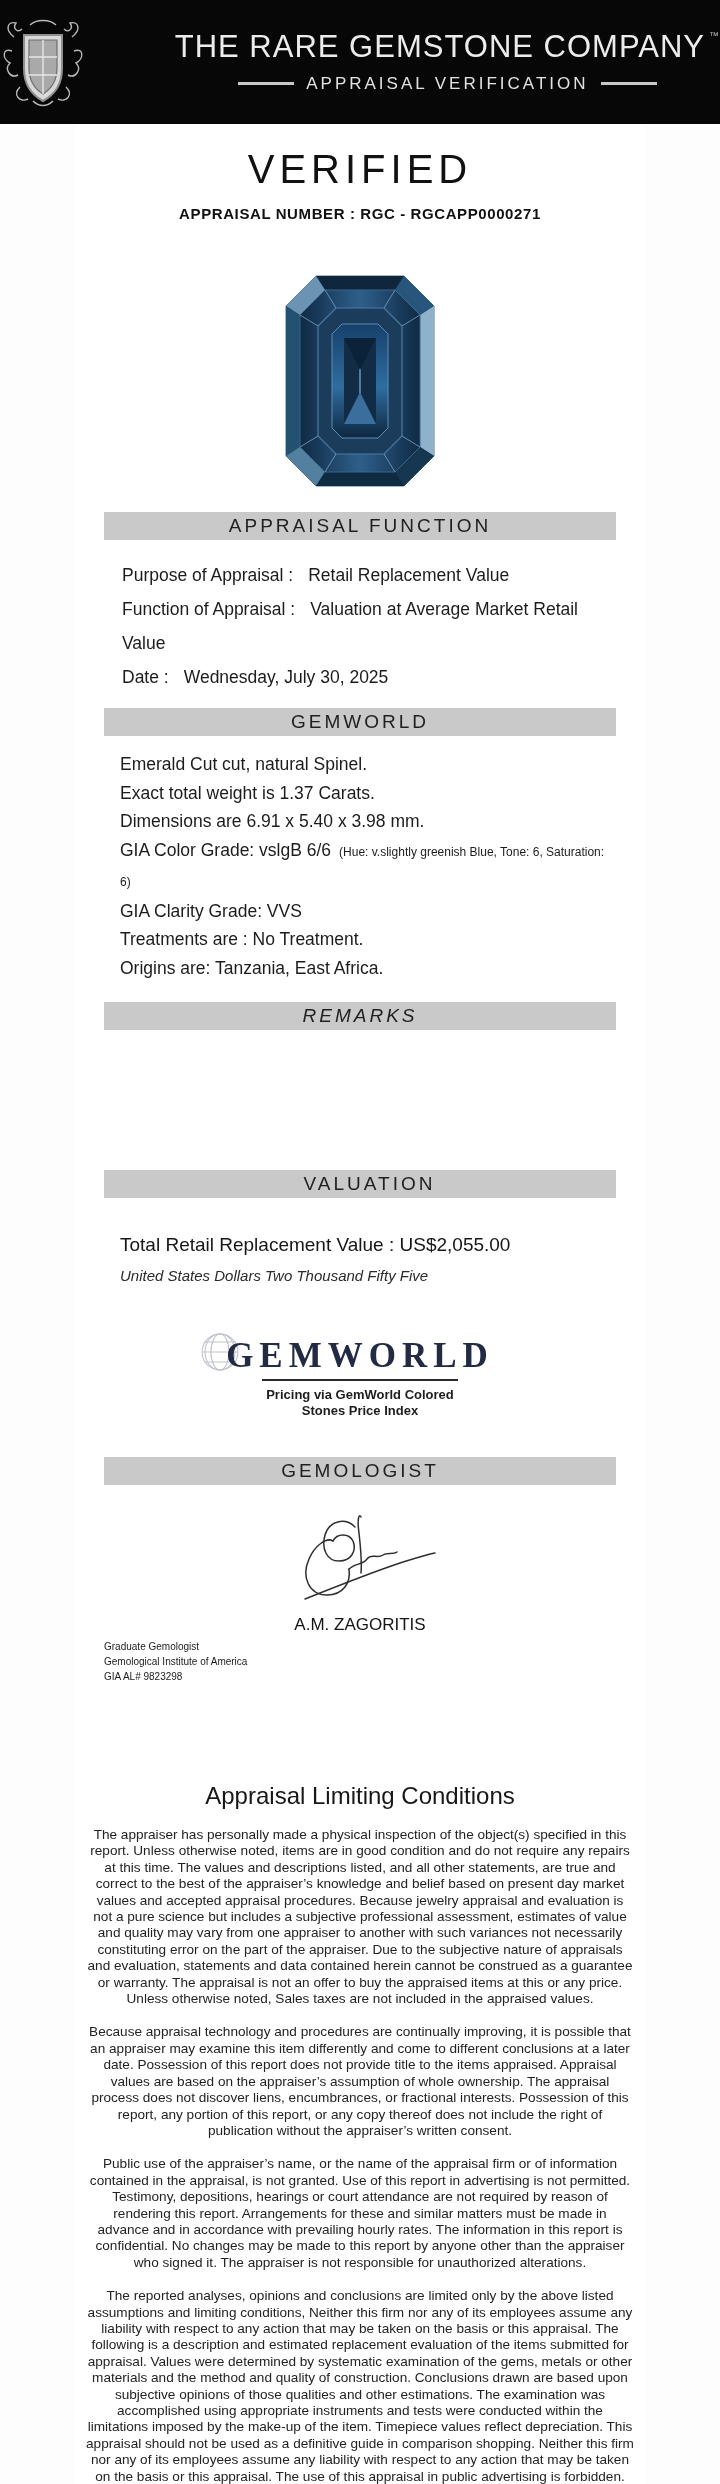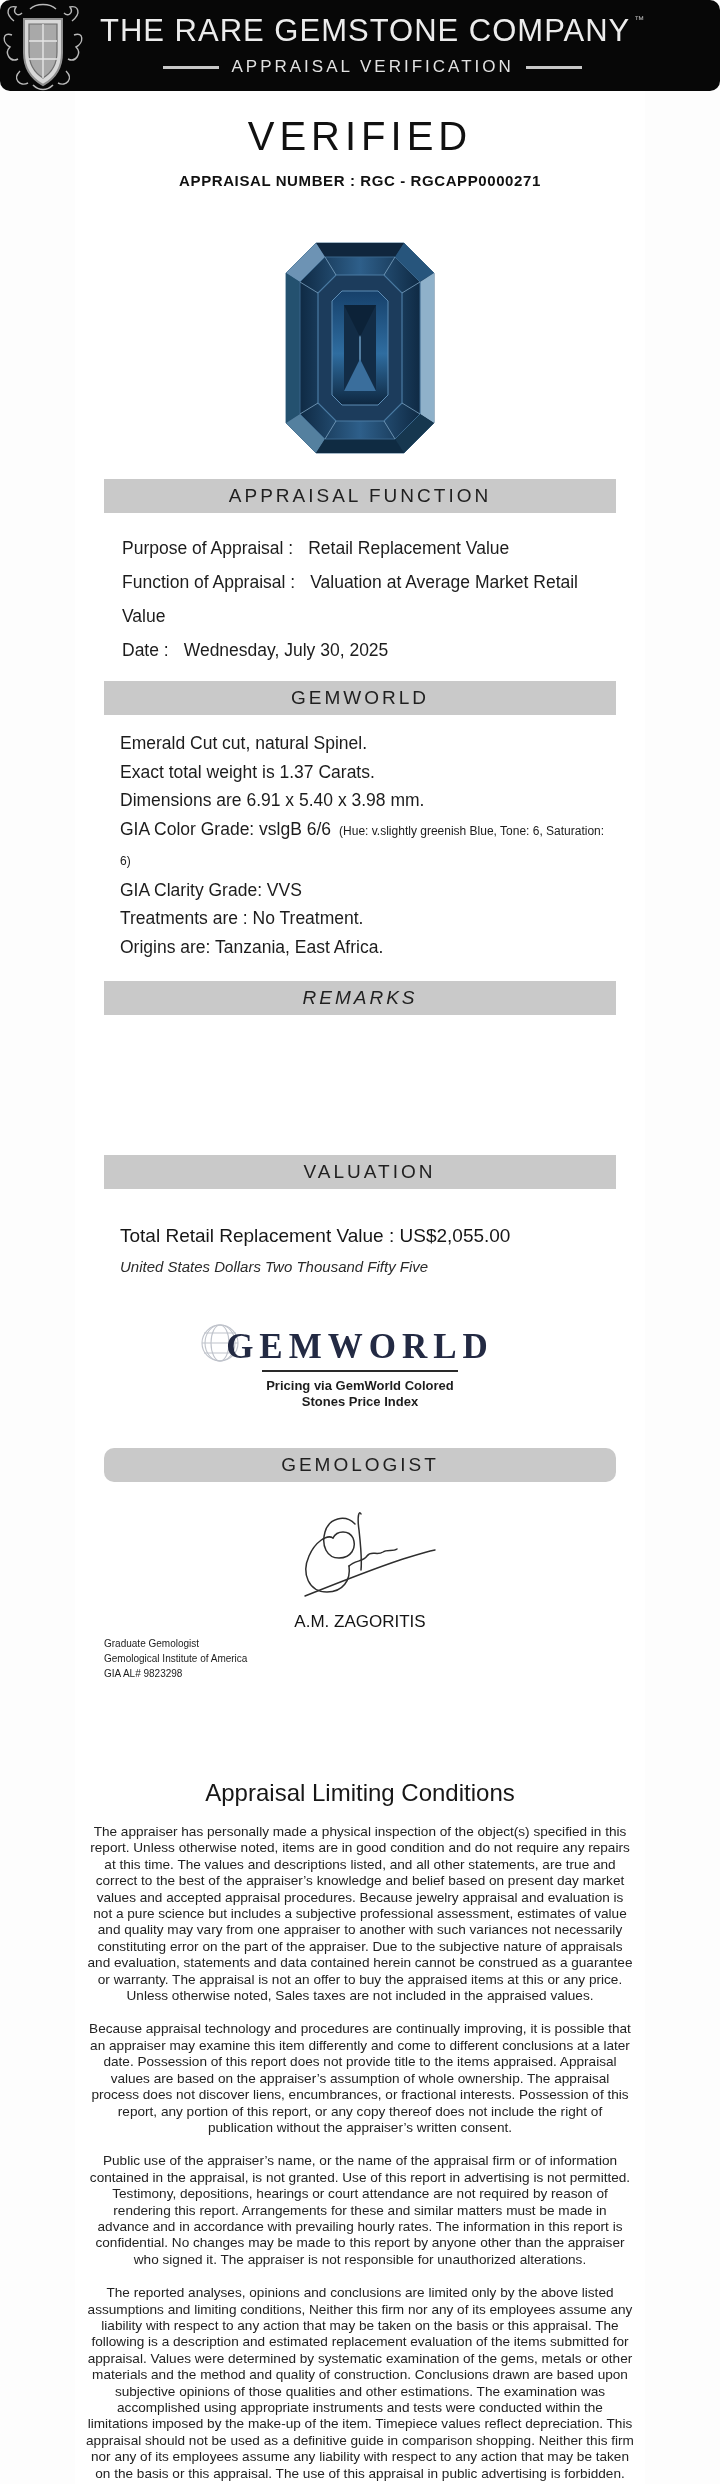--- a/index.html
+++ b/index.html
@@ -3,22 +3,22 @@
 <meta charset="utf-8">
 <style>
   html,body{margin:0;padding:0;}
   body{
     width:720px; min-height:2484px; background:#fdfdfd;
     font-family:"Liberation Sans", sans-serif; color:#1c1c1c;
     -webkit-font-smoothing:antialiased;
   }
   
   .masthead{
-    height:91px; background:#070707; display:flex; align-items:center;
-    justify-content:flex-start; gap:14px;border-radius:10px;
+    height:124px; background:#070707; display:flex; align-items:center;
+    justify-content:space-between; gap:14px;
   }
   .crest{ width:86px; height:92px; flex:0 0 auto; margin-top:2px;}
   .mast-text{ display:flex; flex-direction:column; align-items:center;}
   .company-name{
     color:#ececec; font-size:31px; letter-spacing:1px; white-space:nowrap;
     font-weight:400; line-height:1.1;
   }
   .tm{ font-size:10px; vertical-align:top; color:#bdbdbd; margin-left:4px;}
   .mast-sub{ display:flex; align-items:center; gap:12px; margin-top:9px;}
   .mast-rule{ width:56px; height:0; border-top:3px solid #c7c7c7;}
@@ -30,28 +30,28 @@
     text-align:center; font-size:40px; letter-spacing:5px; color:#111;
     padding-top:23px; font-weight:400;
   }
   .appr-no{
     text-align:center; font-size:15px; font-weight:bold; letter-spacing:.6px;
     margin-top:13px; color:#111;
   }
   .gem-wrap{ display:flex; justify-content:center; margin-top:52px;}
   
   .bar{
-    background:#c9c9c9; height:34px; display:flex; align-items:center;
+    background:#c9c9c9; height:28px; display:flex; align-items:center;
     justify-content:center; font-size:19px; letter-spacing:3px; color:#1f1f1f;
   }
   .bar-af{ margin-top:24px;}
   .bar-details{ margin-top:14px;}
   .bar-remarks{ margin-top:20px;font-style:italic;}
   .bar-valuation{ margin-top:140px;padding-left:19px;}
-  .bar-gemologist{ margin-top:38px;border-radius:10px;}
+  .bar-gemologist{ margin-top:38px;}
   
   .rows{ margin-top:18px; padding-left:18px;}
   .row{ font-size:17.5px; line-height:34px; color:#1c1c1c;}
   .row .val{ margin-left:15px;}
   .detail-list{ margin-top:14px; padding-left:16px;}
   .dline{ font-size:17.5px; line-height:28.5px; color:#1c1c1c;}
   .dnote{ font-size:12px; margin-left:8px; color:#1c1c1c;}
   
   .total-line{ font-size:19px; margin-top:36px; padding-left:16px; color:#161616;}
   .words-line{ font-size:15px; font-style:italic; margin-top:11px; padding-left:16px; color:#2a2a2a;}

